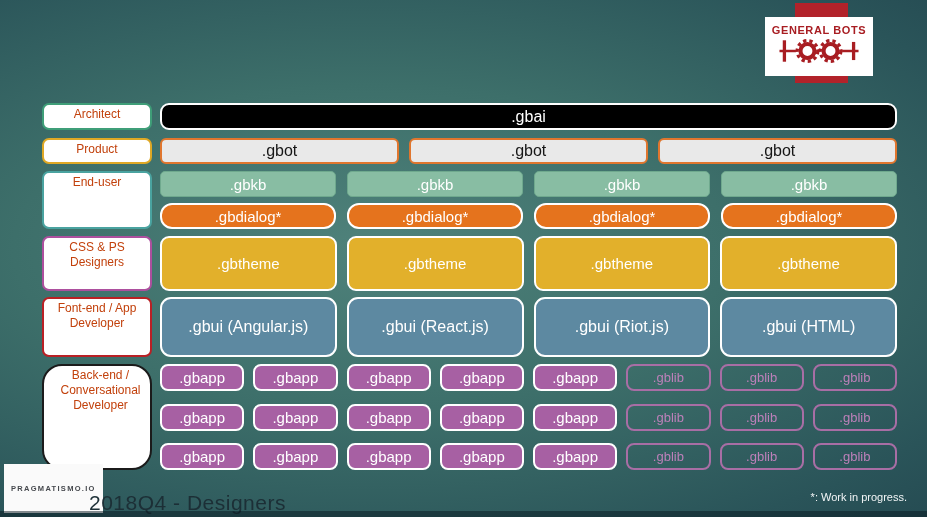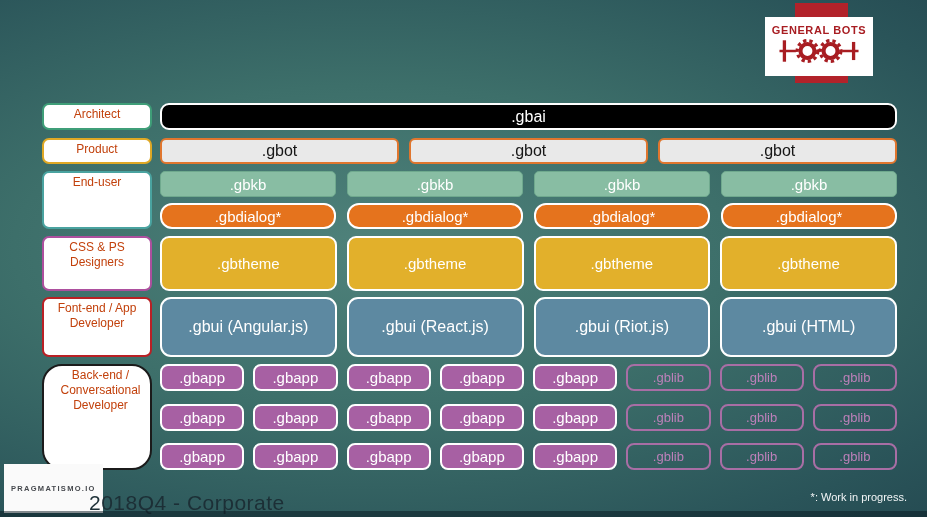--- a/index.html
+++ b/index.html
@@ -189,17 +189,17 @@
           <div class="box gblib">.gblib</div>
           <div class="box gblib">.gblib</div>
           <div class="box gblib">.gblib</div>
         </div>
       </div>
     </div>
 
   </div>
 
   <div class="prag-badge">PRAGMATISMO.IO</div>
-  <div class="slide-label">2018Q4 - Corporate</div>
+  <div class="slide-label">2018Q4 - Designers</div>
   <div class="wip-note">*: Work in progress.</div>
   <div class="bottom-band"></div>
 
 </div>
 
 </body></html>

